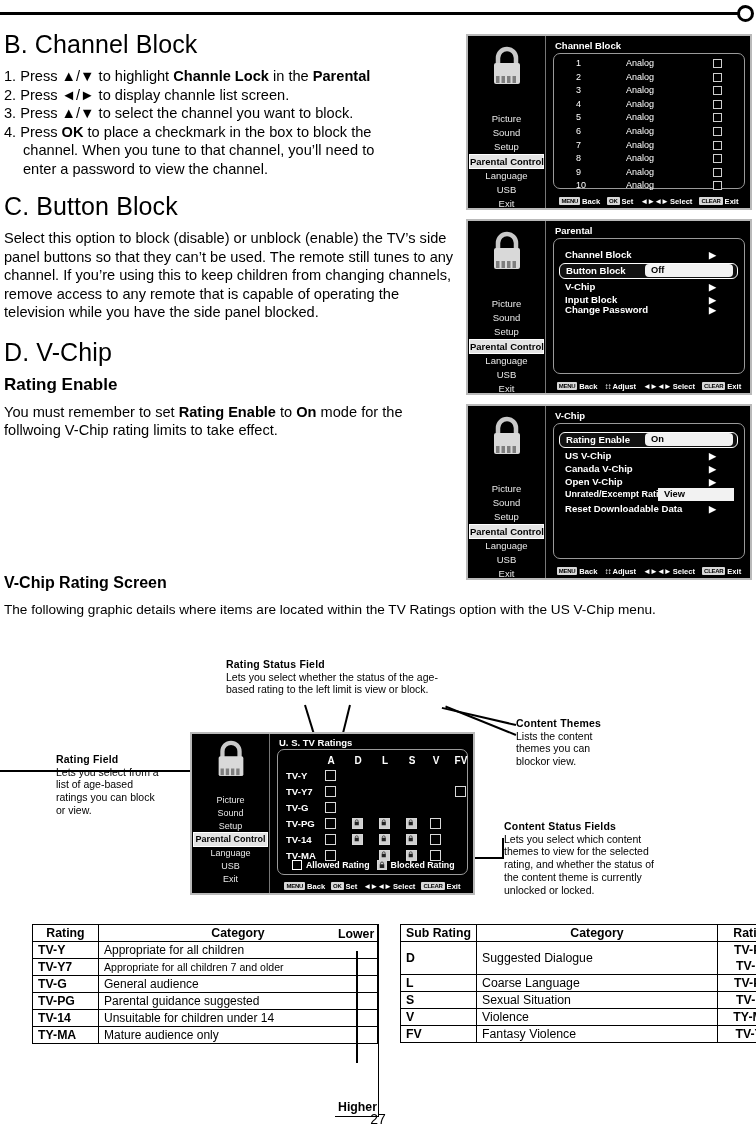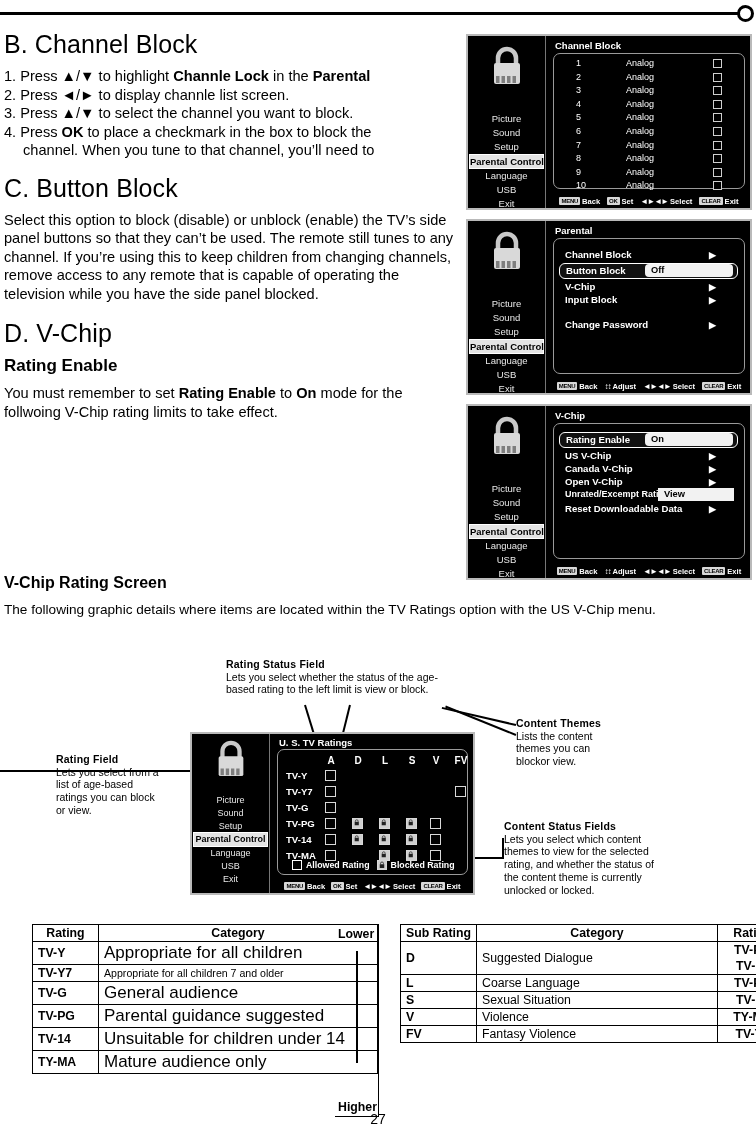--- a/index.html
+++ b/index.html
@@ -83,21 +83,21 @@
   .legend .it { display:flex; align-items:center; gap:4px; }
 
   
   .tbl { position:absolute; border-collapse:collapse; font-size:12.3px; }
   .tbl td, .tbl th { border:1px solid #000; padding:1px 5px; font-weight:normal; text-align:left; }
   .tbl th { font-weight:bold; text-align:center; }
   .tbl td.rt { font-weight:bold; text-align:left; }
   .tbl td.ctr { text-align:center; font-weight:bold; }
 
   #table-left { left:32px; top:924px; width:346px; }
-  #table-left td.cat { font-size:17px; }
+  #table-left td.cat { font-size:12px; }
   #table-left td.cat.small { font-size:10.6px; }
 
   #table-right { left:400px; top:924px; width:388px; }
 
   .arrowcol { position:absolute; left:335px; top:924px; width:44px; height:193px; border:1px solid #000; border-left:none; }
   .arrowcol .lw { position:absolute; top:2px; left:3px; font-size:12.3px; font-weight:bold; }
   .arrowcol .hi { position:absolute; bottom:2px; left:3px; font-size:12.3px; font-weight:bold; }
   .arrowcol .bar { position:absolute; left:21px; top:26px; width:1.6px; height:112px; background:#000; }
 
   .pagenum { position:absolute; left:0; right:0; bottom:8px; text-align:center; font-size:14px; }
@@ -122,20 +122,21 @@
       <span>Press ◄/► to display channle list screen.</span>
     </li>
     <li>
       <span>3.</span>
       <span>Press ▲/▼ to select the channel you want to block.</span>
     </li>
     <li>
       <span>4.</span>
       <span>Press </span><span class="b">OK</span><span> to place a checkmark in the box to block the</span>
       <span class="cont">channel. When you tune to that channel, you’ll need to</span>
+      <span class="cont">enter a password to view the channel.</span>
     </li>
   </ol>
 
   <h1 class="sec" style="margin-top:14px;">C. Button Block</h1>
   <p class="body">Select this option to block (disable) or unblock (enable) the TV’s side panel buttons so that they can’t be used. The remote still tunes to any channel. If you’re using this to keep children from changing channels, remove access to any remote that is capable of operating the television while you have the side panel blocked.</p>
 
   <h1 class="sec" style="margin-top:16px;">D. V-Chip</h1>
   <h2 class="sub">Rating Enable</h2>
   <p class="body"><span>You must remember to set </span><span class="b">Rating Enable</span><span> to </span><span class="b">On</span><span> mode for the follwoing V-Chip rating limits to take effect.</span></p>
 </div>
@@ -276,21 +277,21 @@
           <span class="val">Off</span>
         </div>
       <div class="opt-row" style="top:41px;">
           <span class="lbl">V-Chip</span>
           <span class="arrow">▶</span>
         </div>
       <div class="opt-row" style="top:54px;">
           <span class="lbl">Input Block</span>
           <span class="arrow">▶</span>
         </div>
-      <div class="opt-row" style="top:79px;">
+      <div class="opt-row" style="top:64px;">
           <span class="lbl">Change Password</span>
           <span class="arrow">▶</span>
         </div>
     </div>
     <div class="footbar">
       <span class="foot-item">
           <span class="keycap">MENU</span>
           <span>Back</span>
         </span>
       <span class="foot-item">

